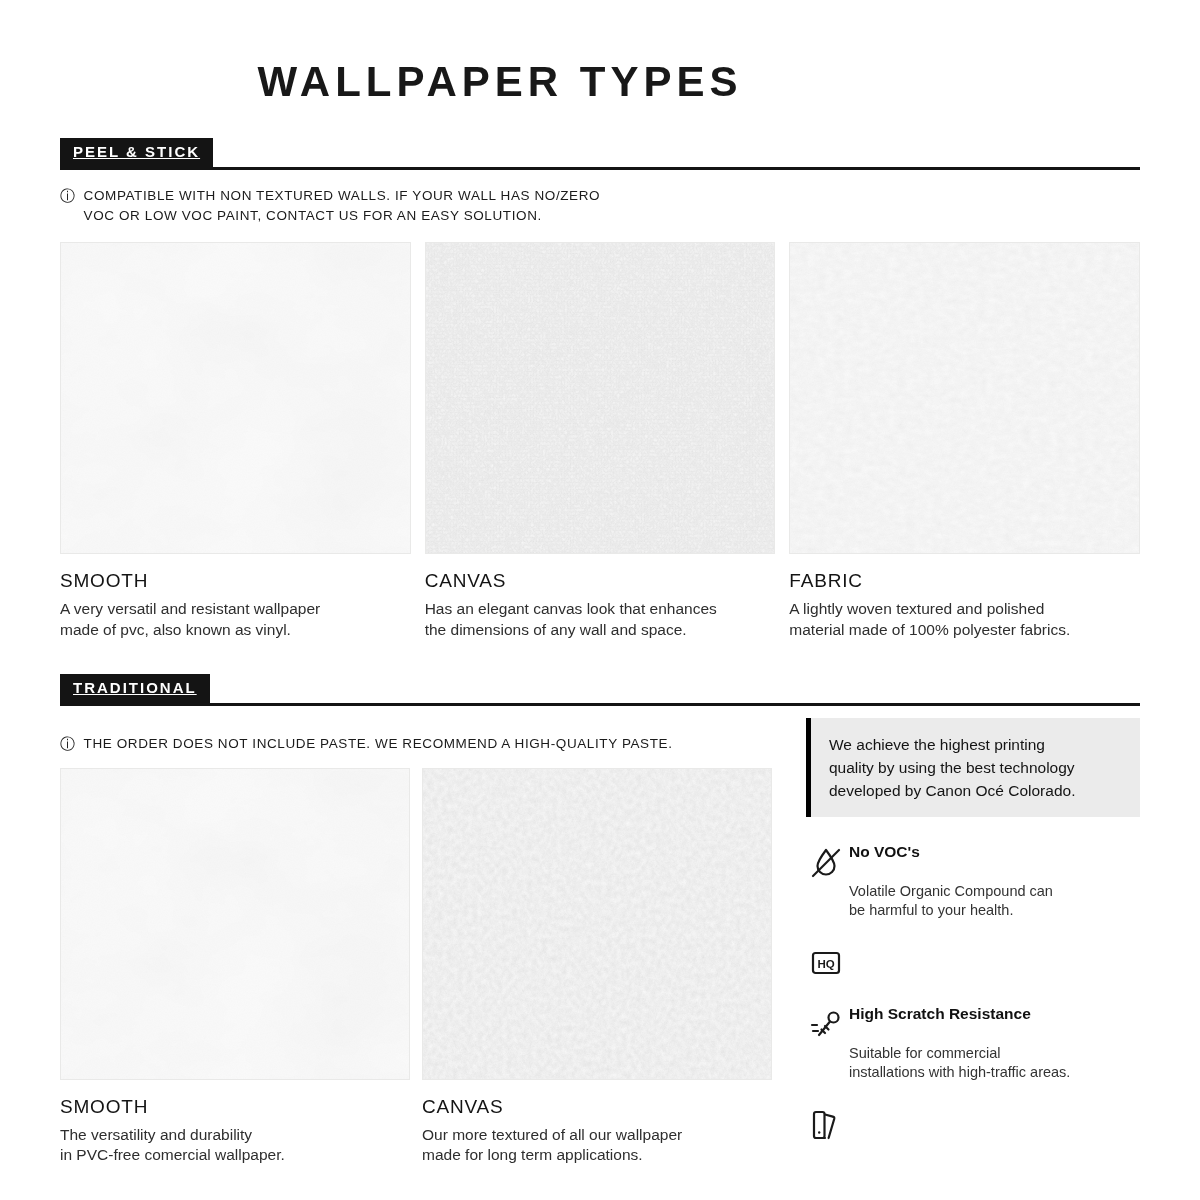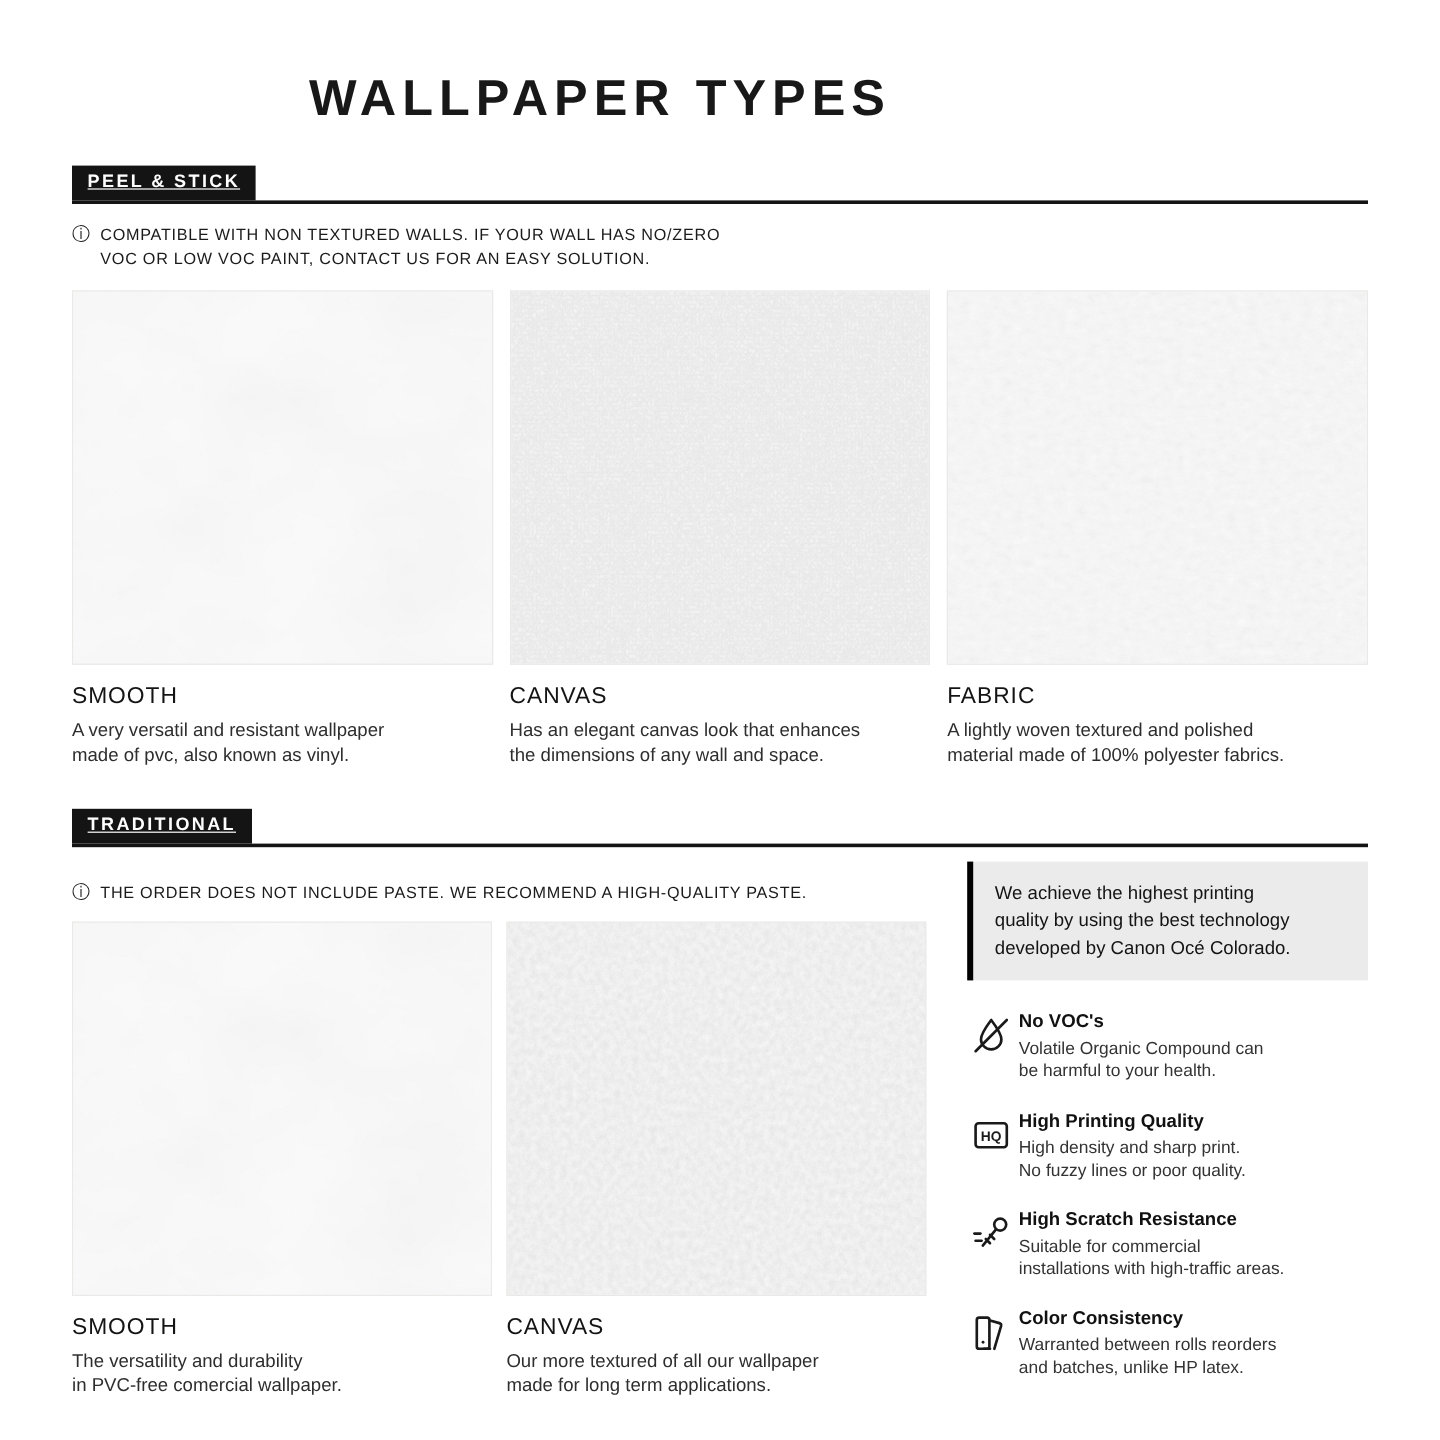--- a/index.html
+++ b/index.html
@@ -37,21 +37,21 @@
   .quote{
     background:#ebebeb;border-left:5px solid #000000;
     padding:15px 18px;font-size:15.5px;line-height:1.5;
     color:#141414;white-space:pre-line;
   }
   .features{margin-top:26px;display:flex;flex-direction:column;gap:22px;}
   .feature{display:flex;gap:3px;align-items:flex-start;}
   .f-icon{width:40px;height:40px;flex:0 0 40px;display:block;}
   .f-icon svg{width:40px;height:40px;display:block;}
   .f-title{font-size:15.5px;font-weight:700;color:#111;}
-  .f-desc{margin-top:4px;font-size:14.5px;line-height:1.32;color:#333;white-space:pre-line;}
+  .f-desc{margin-top:21px;font-size:14.5px;line-height:1.32;color:#333;white-space:pre-line;}
   .hidden-defs{position:absolute;width:0;height:0;overflow:hidden;}
 </style>
 </head>
 <body>
 
 <svg class="hidden-defs" aria-hidden="true">
   <defs>
     <filter id="f-smooth" x="0" y="0" width="100%" height="100%">
       <feTurbulence type="fractalNoise" baseFrequency="0.009 0.013" numOctaves="5" seed="8" stitchTiles="stitch"></feTurbulence>
       <feColorMatrix type="saturate" values="0"></feColorMatrix>
@@ -233,25 +233,20 @@
 
           <div class="feature">
             <span class="f-icon">
               <svg viewBox="0 0 40 40" aria-hidden="true">
                 <g fill="none" stroke="#1a1a1a" stroke-width="2.2" stroke-linecap="round" stroke-linejoin="round">
                   <rect x="7" y="10" width="26" height="20" rx="2.5"></rect>
                 </g>
                 <text x="20" y="24.8" text-anchor="middle" font-size="11.5" font-weight="bold" fill="#1a1a1a" font-family="Liberation Sans, sans-serif">HQ</text>
               </svg>
             </span>
-            <div class="f-text">
-              <div class="f-title">High Printing Quality</div>
-              <div class="f-desc">High density and sharp print.
-No fuzzy lines or poor quality.</div>
-            </div>
           </div>
 
           <div class="feature">
             <span class="f-icon">
               <svg viewBox="0 0 40 40" aria-hidden="true">
                 <g fill="none" stroke="#1a1a1a" stroke-width="2.2" stroke-linecap="round" stroke-linejoin="round">
                   <circle cx="27.5" cy="12.5" r="5"></circle>
                   <path d="M24 16.5 13 30"></path>
                   <path d="M15.5 24.5l3.5 3.5"></path>
                   <path d="M19 21l3.5 3.5"></path>
@@ -271,25 +266,20 @@
             <span class="f-icon">
               <svg viewBox="0 0 40 40" aria-hidden="true">
                 <g fill="none" stroke="#1a1a1a" stroke-width="2.2" stroke-linecap="round" stroke-linejoin="round">
                   <rect x="8" y="8" width="10.5" height="26" rx="2"></rect>
                   <path d="M19 10.5l7.8 2.1a2 2 0 0 1 1.4 2.45L22.6 34"></path>
                   <path d="M19 34h-5"></path>
                 </g>
                 <circle cx="13.2" cy="28.5" r="1.2" fill="#1a1a1a"></circle>
               </svg>
             </span>
-            <div class="f-text">
-              <div class="f-title">Color Consistency</div>
-              <div class="f-desc">Warranted between rolls reorders
-and batches, unlike HP latex.</div>
-            </div>
           </div>
 
         </div>
       </div>
 
     </div>
   </div>
 </div>
 
 </body></html>

